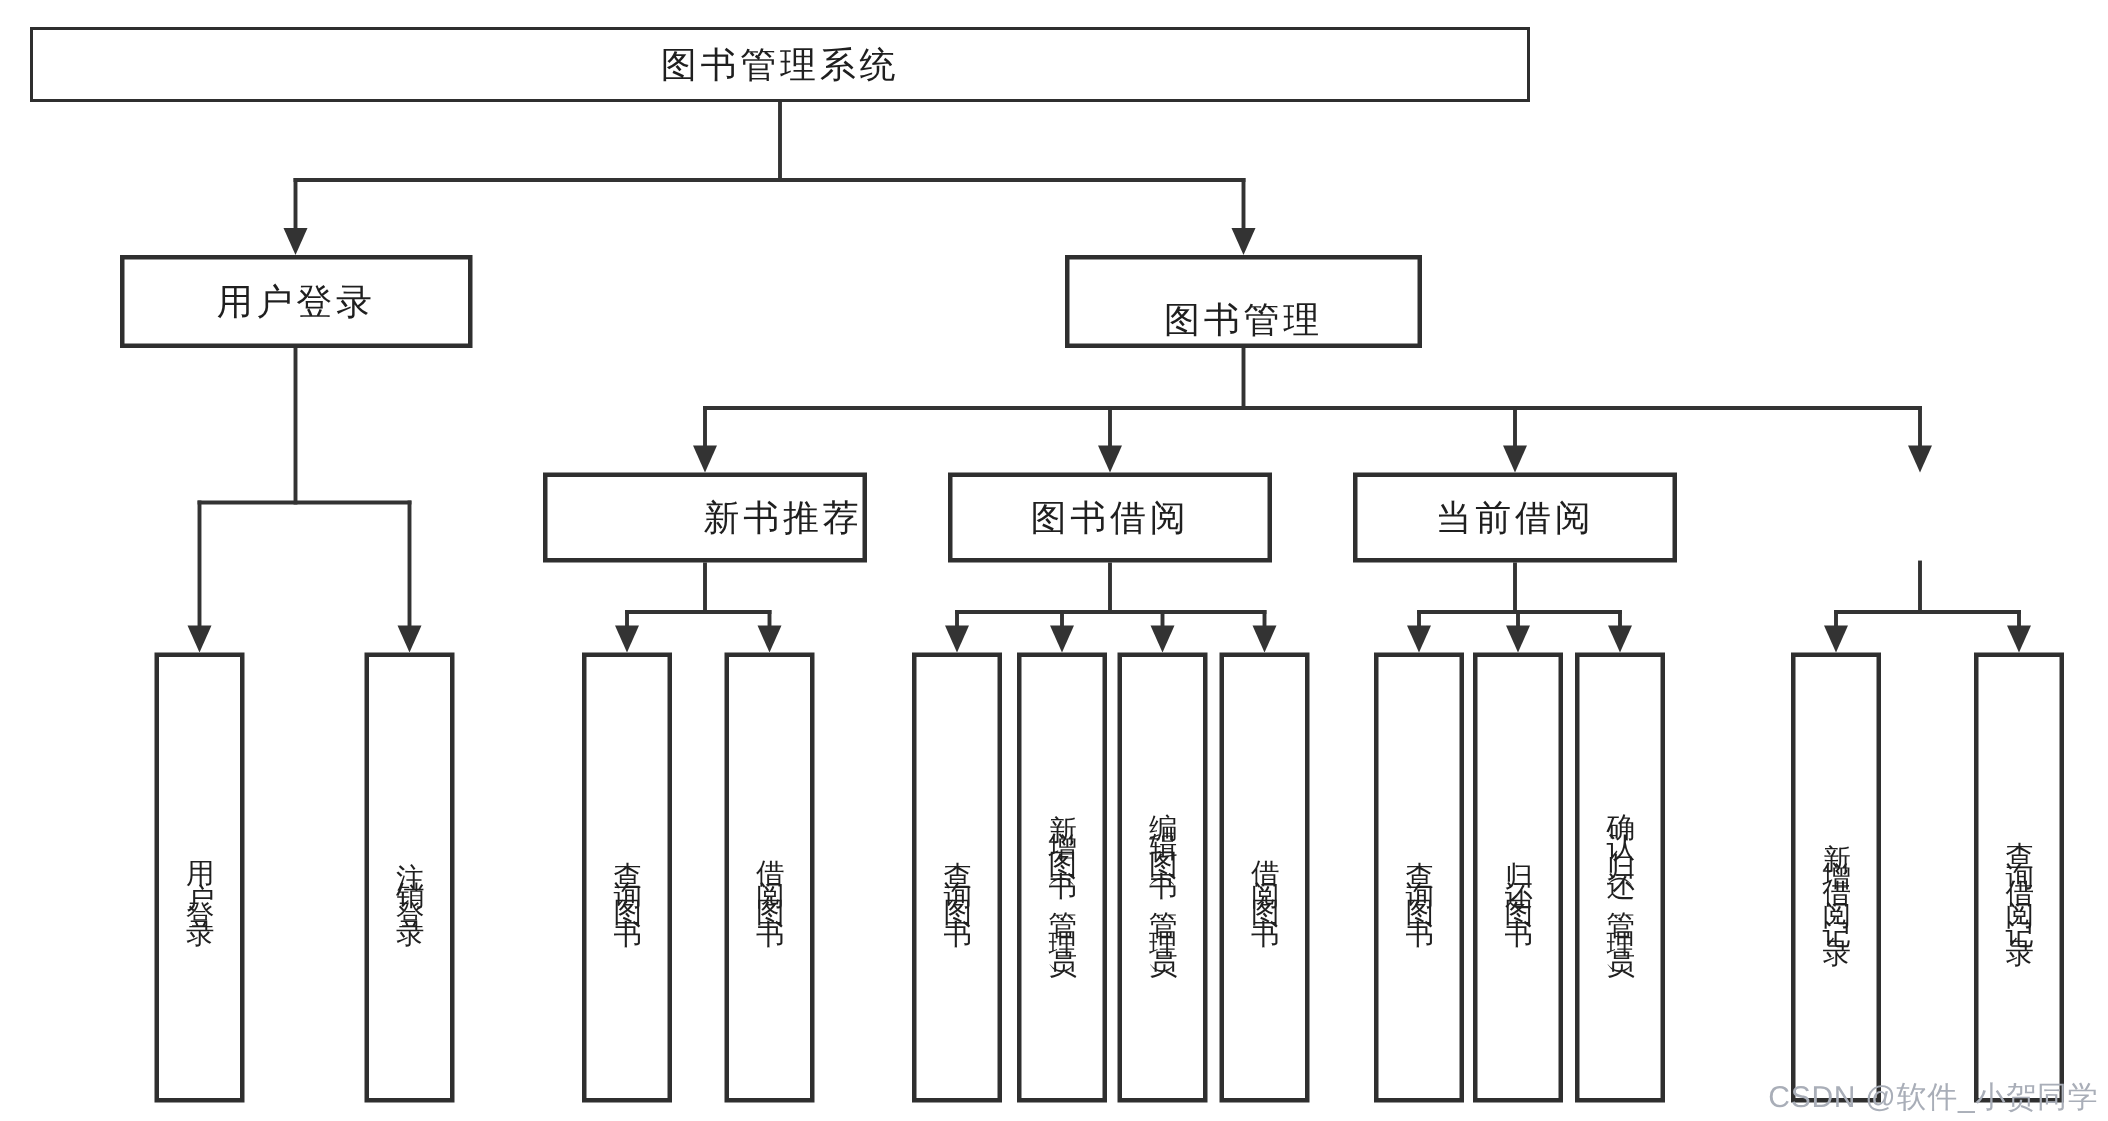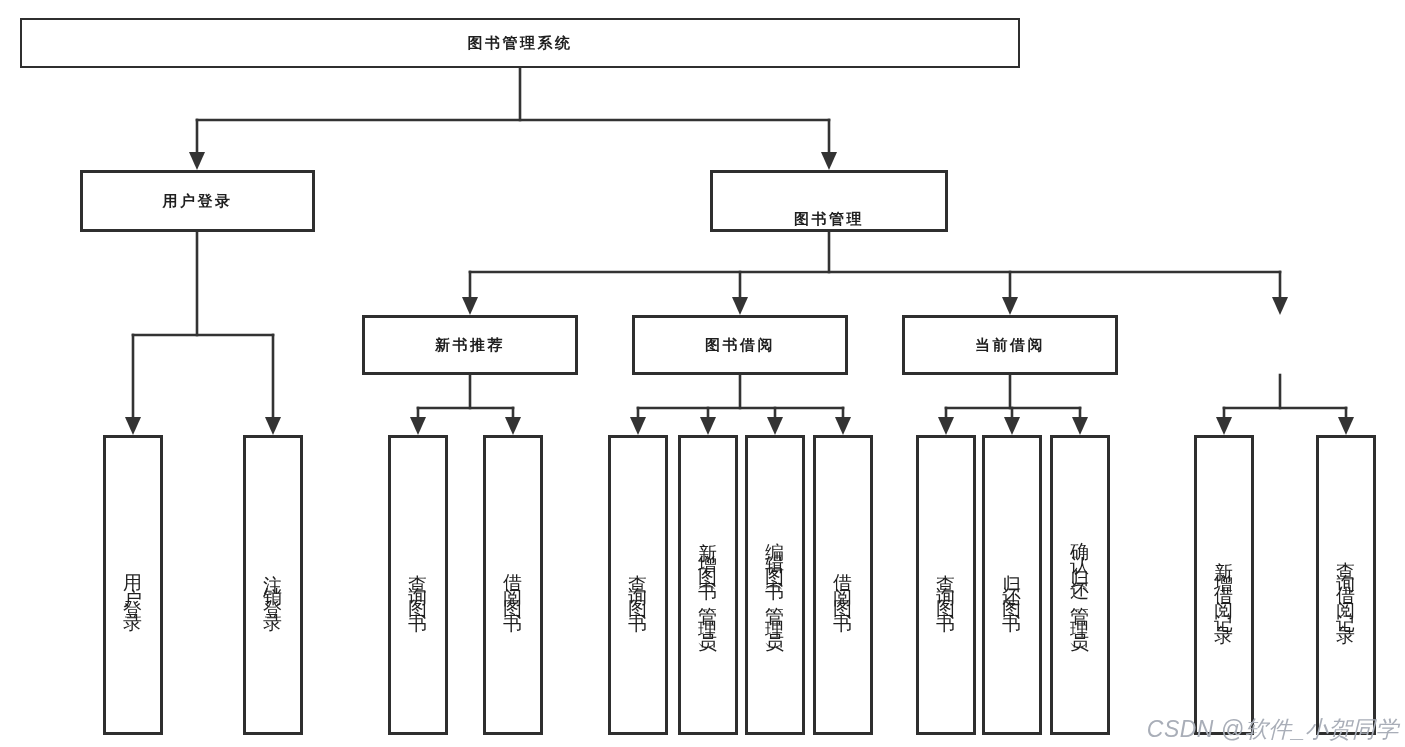--- a/index.html
+++ b/index.html
@@ -17,39 +17,38 @@
   .node {
     position: absolute;
     box-sizing: border-box;
     background: var(--box_fill, #ffffff);
     border: 3px solid var(--box_border, #2f2f2f);
     display: flex;
     align-items: center;
     justify-content: center;
     color: var(--text, #1f1f1f);
   }
-  .h-node { font-size: 15px; letter-spacing: 2.5px; white-space: nowrap; font-weight: bold; }
+  .h-node { font-size: 24px; letter-spacing: 2.5px; white-space: nowrap; }
   .root-node { border-width: 2.5px; }
   .v-node .vtext {
     writing-mode: vertical-rl;
     text-orientation: mixed;
     font-size: 19px;
     letter-spacing: 13px;
     line-height: 1.0;
   }
   .watermark {
     position: absolute;
     right: 6px;
     bottom: 2px;
-    font-size: 23px;
+    font-size: 20px;
     letter-spacing: 0.5px;
     color: var(--watermark, #a9aeb8);
     z-index: 5;
     white-space: nowrap;
-    font-style: italic;
   }
 </style>
 </head>
 <body>
 
 <div class="stage">
 
   <svg class="connectors" width="1405" height="747">
 
     <line x1="520" y1="68" x2="520" y2="120"></line>
@@ -116,21 +115,21 @@
     <span>图书管理系统</span>
   </div>
 
   <div class="node h-node" style="left:80px; top:170px; width:235px; height:62px;">
     <span>用户登录</span>
   </div>
   <div class="node h-node" style="left:710px; top:170px; width:238px; height:62px;align-items:flex-end;">
     <span>图书管理</span>
   </div>
 
-  <div class="node h-node" style="left:362px; top:315px; width:216px; height:60px;">
+  <div class="node h-node" style="left:362px; top:315px; width:216px; height:60px;justify-content:flex-end;">
     <span>新书推荐</span>
   </div>
   <div class="node h-node" style="left:632px; top:315px; width:216px; height:60px;text-align:right;">
     <span>图书借阅</span>
   </div>
   <div class="node h-node" style="left:902px; top:315px; width:216px; height:60px;">
     <span>当前借阅</span>
   </div>
 
   <div class="node v-node" style="left:103px; top:435px; width:60px; height:300px;">

